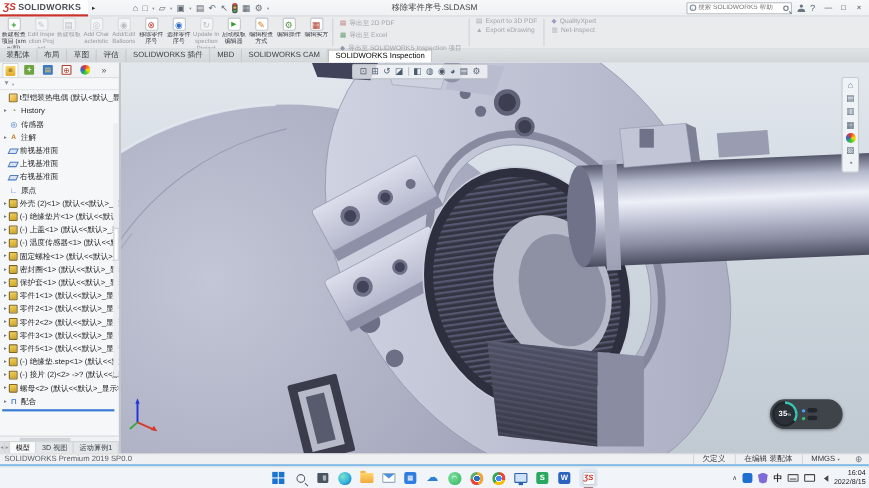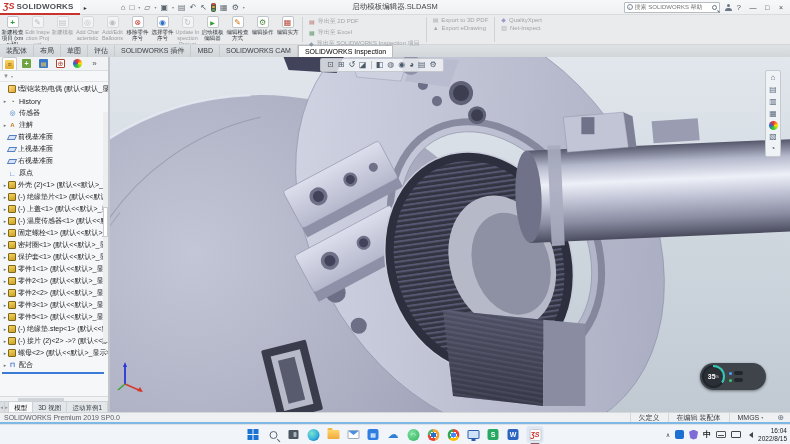--- a/index.html
+++ b/index.html
@@ -199,21 +199,21 @@
       <span class="qi">↖</span>
       <span class="traffic">
           <i style="background:#e04b3a"></i>
           <i style="background:#e0b23a"></i>
           <i style="background:#4bb04b"></i>
         </span>
       <span class="qi">▦</span>
       <span class="qi">⚙</span>
       <span class="caret">▾</span>
     </div>
-    <span class="doc-title">启动模板编辑器.SLDASM</span>
+    <span class="doc-title">移除零件序号.SLDASM</span>
     <div class="tb-right">
       <div class="searchbox">
         <span class="sinfo">i</span>
         <input placeholder="搜索 SOLIDWORKS 帮助" style="">
         <span class="mag"></span>
       </div>
       <span class="person"></span>
       <span class="help-q">?</span>
       <div class="wc">
         <span>—</span>

